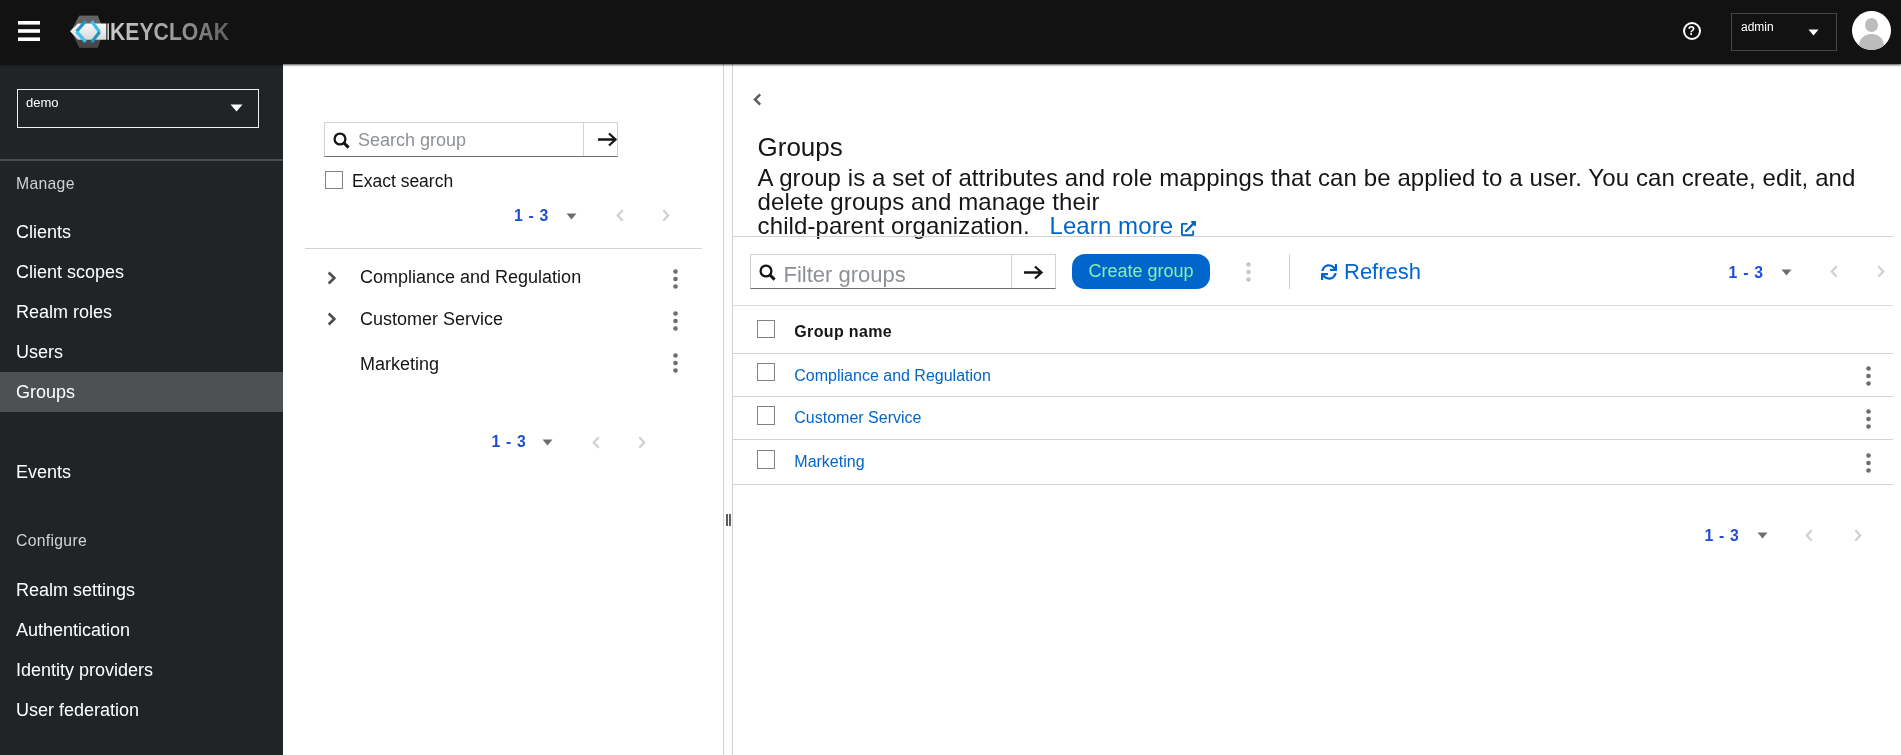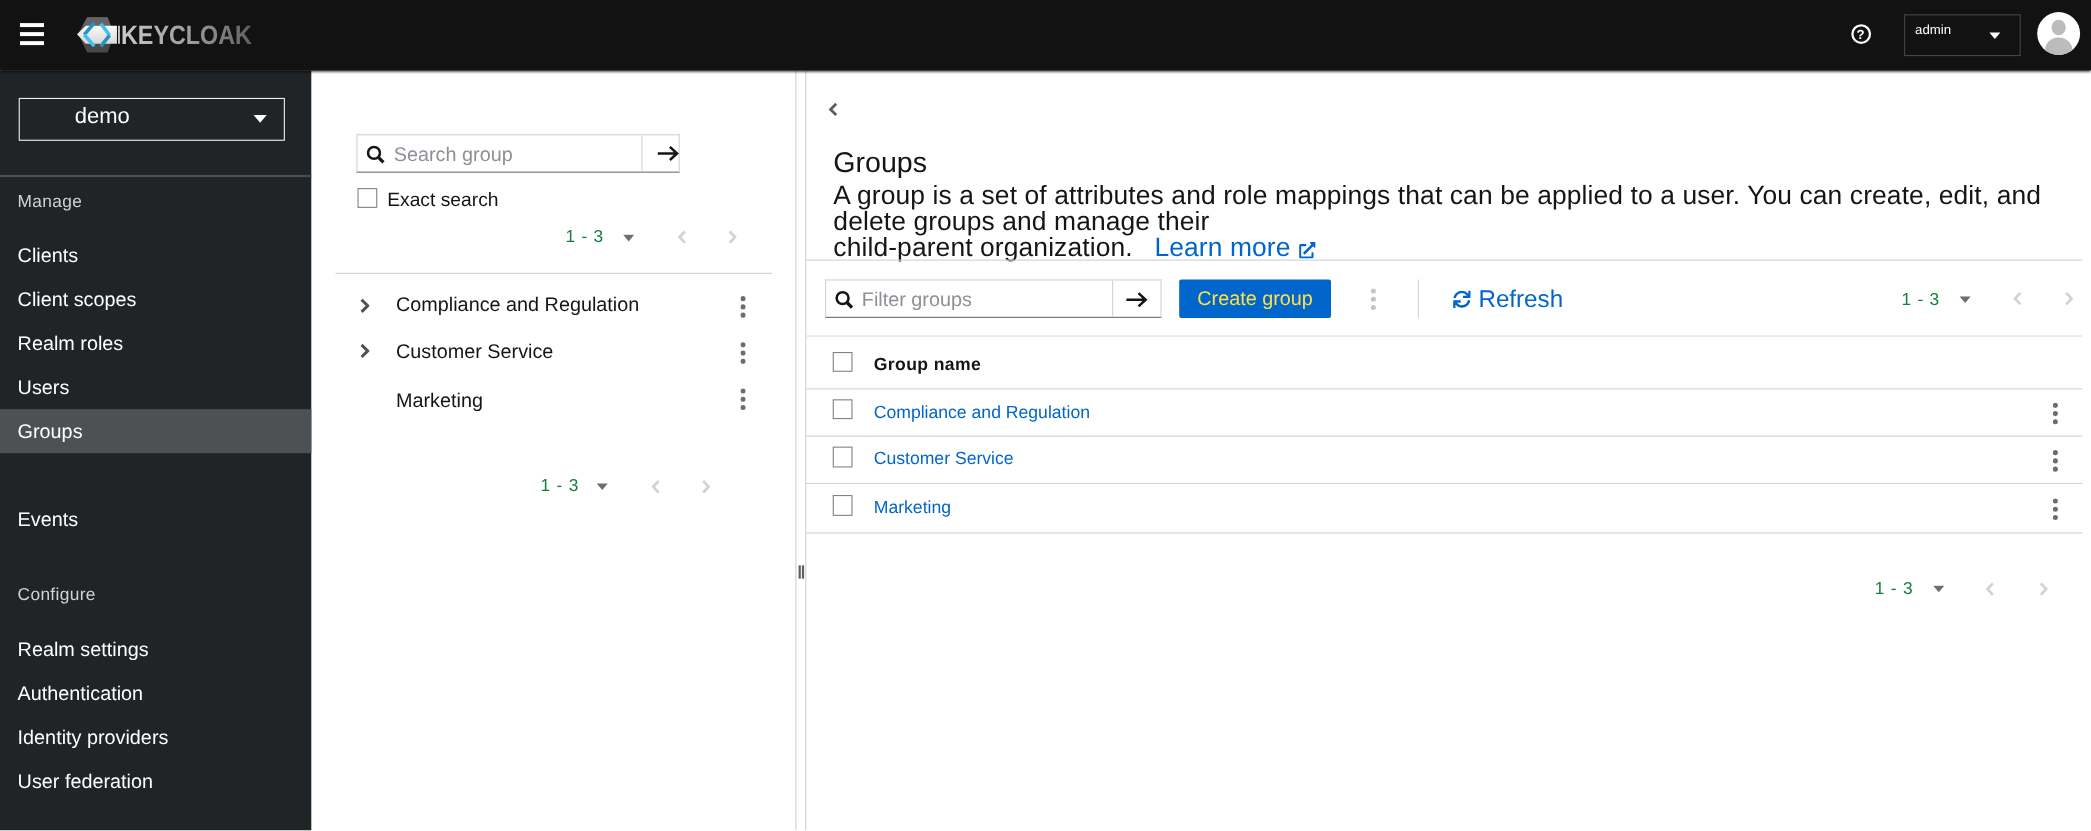--- a/index.html
+++ b/index.html
@@ -5,21 +5,21 @@
   * { margin:0; padding:0; box-sizing:border-box; }
   html,body { width:1901px; height:755px; overflow:hidden; background:#fff;
     font-family:"Liberation Sans", sans-serif; }
   .abs { position:absolute; }
   #page { position:relative; width:1901px; height:755px; }
   .line { position:absolute; background:#d2d2d2; }
   .txt { position:absolute; color:#151515; font-size:16px; white-space:nowrap; }
   .t18 { font-size:18px; }
   .blue { color:#0066cc; }
   .bold { font-weight:bold; }
-  .pgnum { position:absolute; font-size:15.75px; font-weight:normal; color:#15803d; white-space:nowrap; letter-spacing:0.7px; }
+  .pgnum { position:absolute; font-size:15.75px; font-weight:bold; color:#1d4ed8; white-space:nowrap; letter-spacing:0.7px; }
   svg { display:block; }
 </style>
 </head>
 <body>
 <div id="page">
 
   <div class="abs" style="left:0;top:0;width:1901px;height:64px;background:#121212;box-shadow:0 1px 2px rgba(0,0,0,0.7);z-index:10;">
 
     <svg class="abs" style="left:18px;top:20px;" width="22" height="23" viewBox="0 0 22 23">
       <rect x="0" y="1" width="22" height="3.6" fill="#fff"></rect>
@@ -67,21 +67,21 @@
 
     <div class="abs" style="left:1852px;top:11px;width:39px;height:39px;border-radius:50%;background:#fff;overflow:hidden;">
       <div class="abs" style="left:13px;top:7px;width:13px;height:14px;border-radius:50%;background:#bcbcbc;"></div>
       <div class="abs" style="left:7px;top:23px;width:25px;height:18px;border-radius:12px 12px 0 0;background:#bcbcbc;"></div>
     </div>
   </div>
 
   <div class="abs" style="left:0;top:64px;width:283px;height:691px;background:#212427;">
 
     <div class="abs" style="left:17px;top:25px;width:242px;height:39px;border:1px solid #f0f0f0;"></div>
-    <div class="abs" style="left:26px;top:31px;color:#fff;font-size:20px;margin-left:42px;">demo</div>
+    <div class="abs" style="left:26px;top:31px;color:#fff;font-size:13px;">demo</div>
     <svg class="abs" style="left:230px;top:40px;" width="13" height="8" viewBox="0 0 13 8">
         <path d="M0.5 0.5 L12.5 0.5 L6.5 7.5 Z" fill="#fff"></path>
       </svg>
     <div class="abs" style="left:0;top:95px;width:283px;height:1.5px;background:#4a4e53;"></div>
 
     <div class="abs" style="left:16px;top:111px;color:#d2d2d2;font-size:15.75px;letter-spacing:0.3px;">Manage</div>
     <div class="navi" style="top:148px;">Clients</div>
     <div class="navi" style="top:228px;">Realm roles</div>
     <div class="navi" style="top:188px;">Client scopes</div>
     <div class="navi" style="top:268px;">Users</div>
@@ -184,27 +184,27 @@
       </svg>
   </div>
 
   <div class="line" style="left:733px;top:236px;width:1160px;height:1px;"></div>
 
   <div class="abs" style="left:749.5px;top:254px;width:306px;height:35px;border:1px solid #d2d2d2;border-bottom-color:#6a6e73;">
     <svg class="abs" style="left:8px;top:9px;" width="17" height="17" viewBox="0 0 17 17">
       <circle cx="7" cy="7" r="5.4" fill="none" stroke="#151515" stroke-width="2.3"></circle>
       <line x1="11" y1="11" x2="15.6" y2="15.6" stroke="#151515" stroke-width="3"></line>
     </svg>
-    <div class="abs" style="left:33px;top:7.3px;font-size:18px;color:#8d9196;">Filter groups</div>
+    <div class="abs" style="left:33px;top:7.3px;font-size:22px;color:#8d9196;">Filter groups</div>
     <div class="line" style="left:260px;top:0;width:1px;height:33px;"></div>
     <svg class="abs" style="left:272px;top:9.5px;" width="21" height="15" viewBox="0 0 21 15">
       <path d="M1 7.5 H18 M12 1.5 L18.5 7.5 L12 13.5" fill="none" stroke="#151515" stroke-width="2.3"></path>
     </svg>
   </div>
-  <div class="abs" style="left:1072px;top:254px;width:138px;height:35px;background:#0066cc;border-radius:2px;color:#fde047;font-size:18px;text-align:center;line-height:35px;">Create group</div>
+  <div class="abs" style="left:1072px;top:254px;width:138px;height:35px;background:#0066cc;border-radius:13px;color:#86efac;font-size:18px;text-align:center;line-height:35px;">Create group</div>
   <svg class="abs" style="left:1246px;top:261.5px;" width="5" height="20" viewBox="0 0 5 20">
       <circle cx="2.5" cy="2.5" r="2.3" fill="#c2c5c9"></circle>
       <circle cx="2.5" cy="10" r="2.3" fill="#c2c5c9"></circle>
       <circle cx="2.5" cy="17.5" r="2.3" fill="#c2c5c9"></circle>
     </svg>
   <div class="line" style="left:1288.5px;top:254px;width:1px;height:35px;"></div>
   <svg class="abs" style="left:1321px;top:263.5px;" width="16" height="16" viewBox="0 0 512 512">
       <path fill="#0066cc" d="M440.65 12.57l4 82.77A247.16 247.16 0 0 0 255.83 8C134.73 8 33.91 94.92 12.29 209.82A12 12 0 0 0 24.09 224h49.05a12 12 0 0 0 11.67-9.26 175.91 175.91 0 0 1 317-56.94l-101.46-4.86a12 12 0 0 0-12.57 12v47.41a12 12 0 0 0 12 12H500a12 12 0 0 0 12-12V12a12 12 0 0 0-12-12h-47.37a12 12 0 0 0-11.98 12.57zM255.83 432a175.61 175.61 0 0 1-146-77.8l101.8 4.87a12 12 0 0 0 12.57-12v-47.4a12 12 0 0 0-12-12H12a12 12 0 0 0-12 12v200.33a12 12 0 0 0 12 12h47.35a12 12 0 0 0 12-12.6l-4.15-82.57A247.17 247.17 0 0 0 255.83 504c121.11 0 221.93-86.92 243.55-201.82a12 12 0 0 0-11.8-14.18h-49.05a12 12 0 0 0-11.67 9.26A175.86 175.86 0 0 1 255.83 432z"></path>
     </svg>
   <div class="abs blue" style="left:1344px;top:258.8px;font-size:22px;">Refresh</div>

